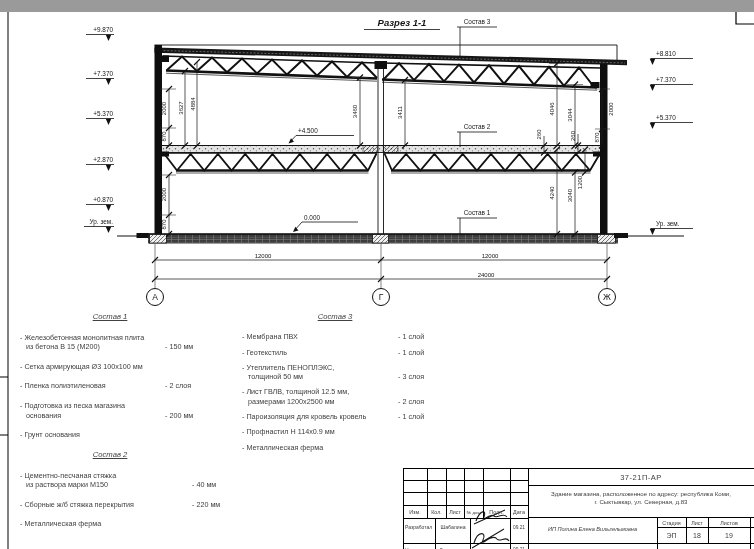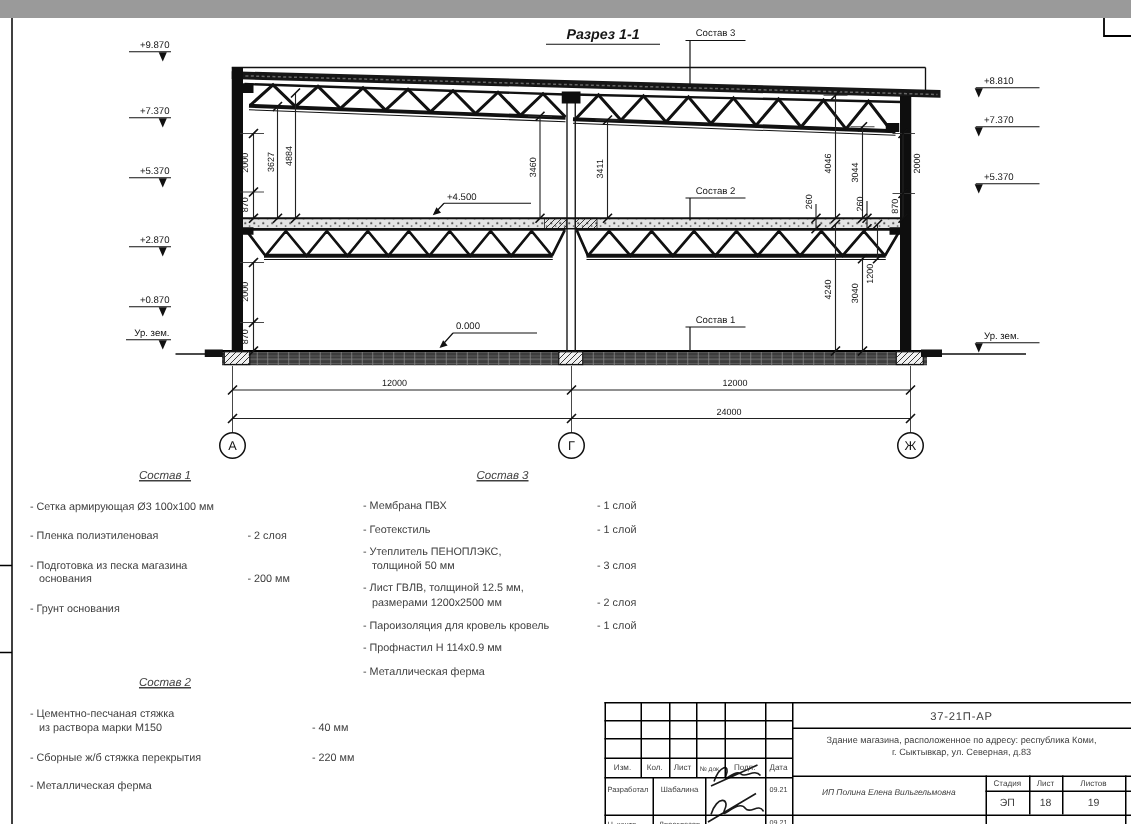--- a/index.html
+++ b/index.html
@@ -18,21 +18,21 @@
   .comp{position:absolute;font-size:7.2px;line-height:9.6px;}
   .comp .ch{font-style:italic;text-decoration:underline;font-size:7.7px;text-align:center;margin-bottom:11px;}
   .ci{position:relative;margin-bottom:10px;}
   .ind{padding-left:6px;}
   .cv{position:absolute;bottom:0;white-space:nowrap;}
   .c1{left:20px;top:300px;width:200px;}
   .c1 .ch{width:180px;}
   .c1 .cv{left:145px;}
   .c2{left:20px;top:438px;width:210px;}
   .c2 .ch{width:180px;}
-  .c2 .cv{left:188px;}
+  .c2 .cv{left:172px;}
   .c3{left:242px;top:300px;width:210px;line-height:9.3px;}
   .c3 .ch{width:186px;}
   .c3 .ci{margin-bottom:6px;}
   .c3 .cv{left:156px;}
 
   
   .tb{position:absolute;left:403px;top:456px;width:351px;height:100px;font-size:5.4px;}
   .tb .vl{position:absolute;width:1px;background:#000;}
   .tb .hl{position:absolute;height:1px;background:#000;}
   .tb .cell{position:absolute;display:flex;align-items:center;justify-content:center;
@@ -263,20 +263,27 @@
   </g>
 
   <g stroke="#1a1a1a" stroke-width="1.1" fill="none">
     <path d="M476,509 C480,498 487,497 484,505 C482,511 490,500 494,504 C497,507 503,500 507,505 M474,512 L505,498"></path>
     <path d="M474,531 C478,518 487,520 483,528 C480,536 492,520 497,527 C500,531 506,523 509,529 M472,536 L504,517"></path>
   </g>
 </svg>
 
 <div class="comp c1">
   <div class="ch">Состав 1</div>
+  <div class="ci">
+    <div>
+          <div>- Железобетонная  монолитная плита</div>
+         <div class="ind">из бетона В 15 (М200)</div>
+        </div>
+    <span class="cv">- 150 мм</span>
+  </div>
   <div class="ci">
     <div>- Сетка армирующая Ø3 100х100 мм</div>
   </div>
   <div class="ci">
     <div>- Пленка полиэтиленовая</div>
     <span class="cv">- 2 слоя</span>
   </div>
   <div class="ci">
     <div>
           <div>- Подготовка из песка магазина</div>

